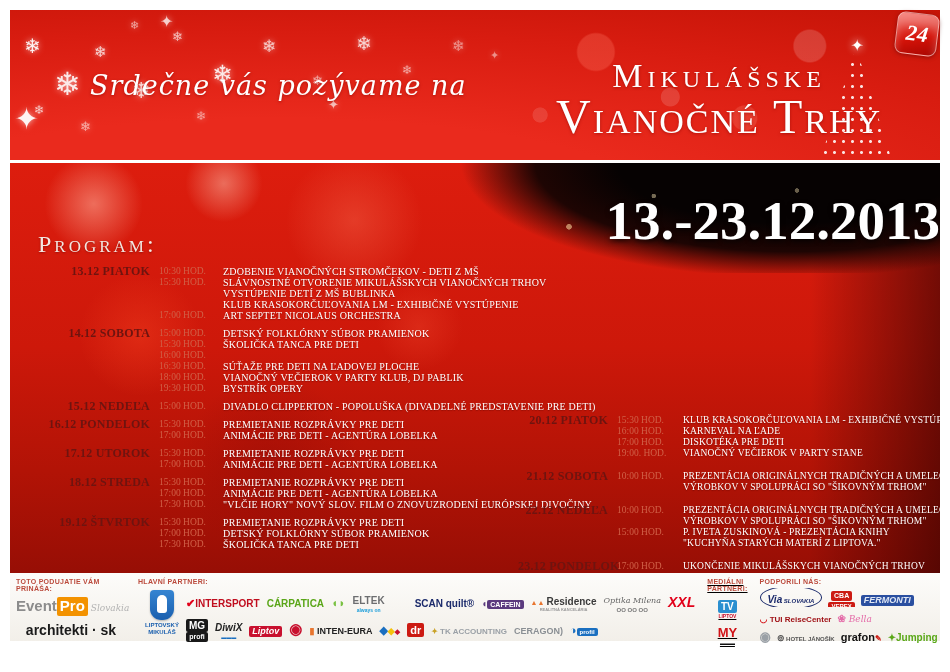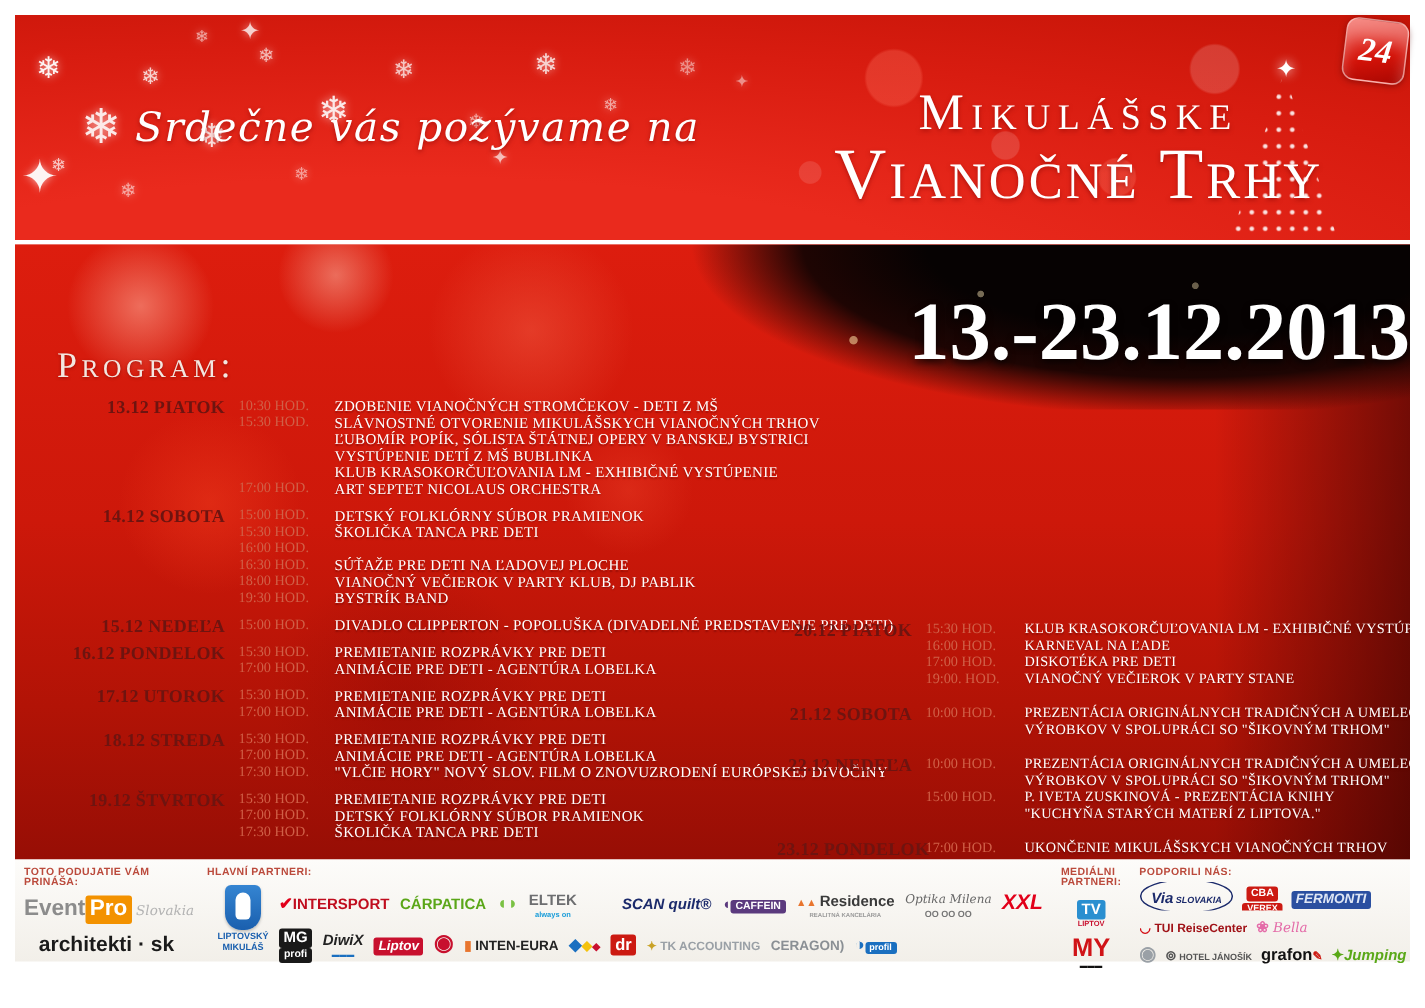--- a/index.html
+++ b/index.html
@@ -98,21 +98,21 @@
   .crest{width:48px;flex:none;text-align:center;}
   .shield{width:24px;height:30px;margin:2px auto 2px;position:relative;border-radius:4px 4px 11px 11px;
     background:linear-gradient(#3585d2,#1a5fae);box-shadow:0 1px 2px rgba(0,0,0,.25);}
   .shield:after{content:"";position:absolute;left:7px;top:5px;width:10px;height:18px;background:#fff;
     border-radius:5px 5px 3px 3px;}
   .crest-txt{font-size:6px;font-weight:bold;color:#1a5fae;line-height:7px;}
   .crest-txt span{display:block;}
   .logo-rows{flex:1;min-width:0;}
   .lrow{display:flex;align-items:center;gap:7px;height:27px;overflow:hidden;}
   .s4 .lrow{height:19px;gap:6px;}
-  .s3{width:64px;text-align:center;}
+  .s3{width:64px;text-align:center;text-decoration:underline;}
   .s3 .logo{display:block;margin:4px auto;}
   .s4{flex:1;}
   .logo{display:inline-block;text-align:center;font-weight:bold;line-height:1.1;white-space:nowrap;
     font-family:"Liberation Sans",sans-serif;}
   .pbox{padding:1px 3px;border-radius:2px;display:inline-block;}
   .pblock{display:block;}
   .pscript{font-family:"DejaVu Serif",serif;font-style:italic;font-weight:normal;}
   .oval{border:1.5px solid #1b2a6b;border-radius:50%/48%;padding:2px 7px;}
 </style>
 </head>
@@ -167,24 +167,20 @@
                 <div class="sch-row">
                   <span class="sch-time">10:30 HOD.</span>
                   <span class="sch-event">ZDOBENIE VIANOČNÝCH STROMČEKOV - DETI Z MŠ</span>
                 </div>
                 <div class="sch-row">
                   <span class="sch-time">15:30 HOD.</span>
                   <span class="sch-event">SLÁVNOSTNÉ OTVORENIE MIKULÁŠSKYCH VIANOČNÝCH TRHOV</span>
                 </div>
                 <div class="sch-row">
                   <span class="sch-time"></span>
-                  <span class="sch-event">ĽUBOMÍR POPÍK, SÓLISTA ŠTÁTNEJ OPERY V BANSKEJ BYSTRICI</span>
-                </div>
-                <div class="sch-row">
-                  <span class="sch-time"></span>
                   <span class="sch-event">VYSTÚPENIE DETÍ Z MŠ BUBLINKA</span>
                 </div>
                 <div class="sch-row">
                   <span class="sch-time"></span>
                   <span class="sch-event">KLUB KRASOKORČUĽOVANIA LM - EXHIBIČNÉ VYSTÚPENIE</span>
                 </div>
                 <div class="sch-row">
                   <span class="sch-time">17:00 HOD.</span>
                   <span class="sch-event">ART SEPTET NICOLAUS ORCHESTRA</span>
                 </div>
@@ -207,21 +203,21 @@
                 <div class="sch-row">
                   <span class="sch-time">16:30 HOD.</span>
                   <span class="sch-event">SÚŤAŽE PRE DETI NA ĽADOVEJ PLOCHE</span>
                 </div>
                 <div class="sch-row">
                   <span class="sch-time">18:00 HOD.</span>
                   <span class="sch-event">VIANOČNÝ VEČIEROK V PARTY KLUB, DJ PABLIK</span>
                 </div>
                 <div class="sch-row">
                   <span class="sch-time">19:30 HOD.</span>
-                  <span class="sch-event">BYSTRÍK BAND</span>
+                  <span class="sch-event">BYSTRÍK OPERY</span>
                 </div>
               </div>
             </div>
             <div class="sch-group">
               <div class="sch-date">15.12&nbsp;NEDEĽA</div>
               <div class="sch-rows">
                 <div class="sch-row">
                   <span class="sch-time">15:00 HOD.</span>
                   <span class="sch-event">DIVADLO CLIPPERTON - POPOLUŠKA (DIVADELNÉ PREDSTAVENIE PRE DETI)</span>
                 </div>
@@ -378,21 +374,21 @@
               <span>LIPTOVSKÝ</span>
               <span>MIKULÁŠ</span>
             </div>
           </div>
           <div class="logo-rows">
             <div class="lrow">
                 <span class="logo"><span style="color: rgb(226, 0, 26); font-size: 11px;">✔</span><span style="color: rgb(192, 13, 30); font-size: 10px;">INTERSPORT</span></span>
                 <span class="logo"><span style="color: rgb(90, 166, 24); font-size: 10px;">CÁRPATICA</span></span>
                 <span class="logo"><span style="color: rgb(122, 193, 67); font-size: 12px;">◖◗</span></span>
                 <span class="logo"><span style="color: rgb(109, 110, 112); font-size: 10px;">ELTEK</span><span class="pblock" style="color: rgb(26, 157, 217); font-size: 5px;">always on</span></span>
-                <span class="logo"><span style="color: rgb(27, 42, 107); font-size: 10px; font-style: italic; padding-left: 23px;">SCAN quilt®</span></span>
+                <span class="logo"><span style="color: rgb(27, 42, 107); font-size: 10px;  padding-left: 23px;">SCAN quilt®</span></span>
                 <span class="logo"><span style="color: rgb(91, 58, 126); font-size: 10px;">◖</span><span class="pbox" style="color: rgb(255, 255, 255); background: rgb(91, 58, 126); font-size: 7px;">CAFFEIN</span></span>
                 <span class="logo"><span style="color: rgb(232, 117, 46); font-size: 7px;">▲▲ </span><span style="color: rgb(58, 58, 58); font-size: 10px;">Residence</span><span class="pblock" style="color: rgb(153, 153, 153); font-size: 4px;">REALITNÁ KANCELÁRIA</span></span>
                 <span class="logo"><span class="pscript" style="color: rgb(102, 102, 102); font-size: 8px;">Optika Milena</span><span class="pblock" style="color: rgb(119, 119, 119); font-size: 6px;">OO OO OO</span></span>
                 <span class="logo"><span style="color: rgb(226, 0, 26); font-size: 14px; font-style: italic;">XXL</span></span>
               </div>
             <div class="lrow">
                 <span class="logo"><span class="pbox" style="color: rgb(255, 255, 255); background: rgb(25, 25, 25); font-size: 10px;">MG</span><span class="pbox pblock" style="color: rgb(255, 255, 255); background: rgb(25, 25, 25); font-size: 7px;">profi</span></span>
                 <span class="logo"><span style="color: rgb(34, 34, 34); font-size: 10px; font-style: italic;">DiwiX</span><span class="pblock" style="color: rgb(26, 111, 192); font-size: 5px;">▬▬▬</span></span>
                 <span class="logo"><span class="pbox" style="color: rgb(255, 255, 255); background: rgb(200, 16, 46); font-size: 9px; font-style: italic;">Liptov</span></span>
                 <span class="logo"><span style="color: rgb(200, 16, 46); font-size: 15px;">◉</span></span>
@@ -404,38 +400,38 @@
                 <span class="logo"><span style="color: rgb(26, 111, 192); font-size: 11px;">◑</span><span class="pbox" style="color: rgb(255, 255, 255); background: rgb(26, 111, 192); font-size: 6px;">profil</span></span>
               </div>
           </div>
         </div>
       </div>
       <div class="fdiv"></div>
       <div class="fsec s3">
         <div class="fhead">MEDIÁLNI PARTNERI:</div>
         <div>
             <span class="logo"><span class="pbox" style="color: rgb(255, 255, 255); background: rgb(42, 143, 208); font-size: 10px;">TV</span><span class="pblock" style="color: rgb(200, 16, 46); font-size: 5px;">LIPTOV</span></span>
-            <span class="logo"><span style="color: rgb(208, 19, 23); font-size: 17px;">MY</span><span class="pblock" style="color: rgb(17, 17, 17); font-size: 5px;">▬▬▬</span></span>
+            <span class="logo"><span style="color: rgb(208, 19, 23); font-size: 13px;">MY</span><span class="pblock" style="color: rgb(17, 17, 17); font-size: 5px;">▬▬▬</span></span>
           </div>
       </div>
       <div class="fdiv"></div>
       <div class="fsec s4">
         <div class="fhead">PODPORILI NÁS:</div>
         <div class="lrow">
             <span class="logo oval"><span style="color: rgb(27, 42, 107); font-size: 10px; font-style: italic;">Via</span><span style="color: rgb(27, 42, 107); font-size: 6px; font-style: italic;"> SLOVAKIA</span></span>
             <span class="logo"><span class="pbox" style="color: rgb(255, 255, 255); background: rgb(204, 26, 18); font-size: 7px;">CBA</span><span class="pbox pblock" style="color: rgb(255, 255, 255); background: rgb(204, 26, 18); font-size: 6px;">VEREX</span></span>
             <span class="logo"><span class="pbox" style="color: rgb(223, 231, 245); background: rgb(42, 79, 160); font-size: 9px; font-style: italic;">FERMONTI</span></span>
           </div>
         <div class="lrow">
             <span class="logo"><span style="color: rgb(212, 14, 20); font-size: 9px;">◡</span><span style="color: rgb(160, 18, 23); font-size: 8px;"> TUI ReiseCenter</span></span>
             <span class="logo"><span style="color: rgb(228, 107, 168); font-size: 10px;">❀</span><span class="pscript" style="color: rgb(228, 107, 168); font-size: 9px;"> Bella</span></span>
           </div>
         <div class="lrow">
             <span class="logo"><span style="color: rgb(154, 160, 166); font-size: 13px;">◉</span></span>
             <span class="logo"><span style="color: rgb(85, 85, 85); font-size: 9px;">⊚</span><span style="color: rgb(85, 85, 85); font-size: 6px;"> HOTEL JÁNOŠÍK</span></span>
             <span class="logo"><span style="color: rgb(17, 17, 17); font-size: 11px;">grafon</span><span style="color: rgb(204, 26, 18); font-size: 8px;">✎</span></span>
-            <span class="logo"><span style="color: rgb(90, 168, 24); font-size: 10px;">✦</span><span style="color: rgb(90, 168, 24); font-size: 10px; font-style: italic; text-align: right;">Jumping</span></span>
+            <span class="logo"><span style="color: rgb(90, 168, 24); font-size: 10px;">✦</span><span style="color: rgb(90, 168, 24); font-size: 10px;  text-align: right;">Jumping</span></span>
           </div>
       </div>
     </div>
 
   </div>
 </div>
 
 </body></html>

